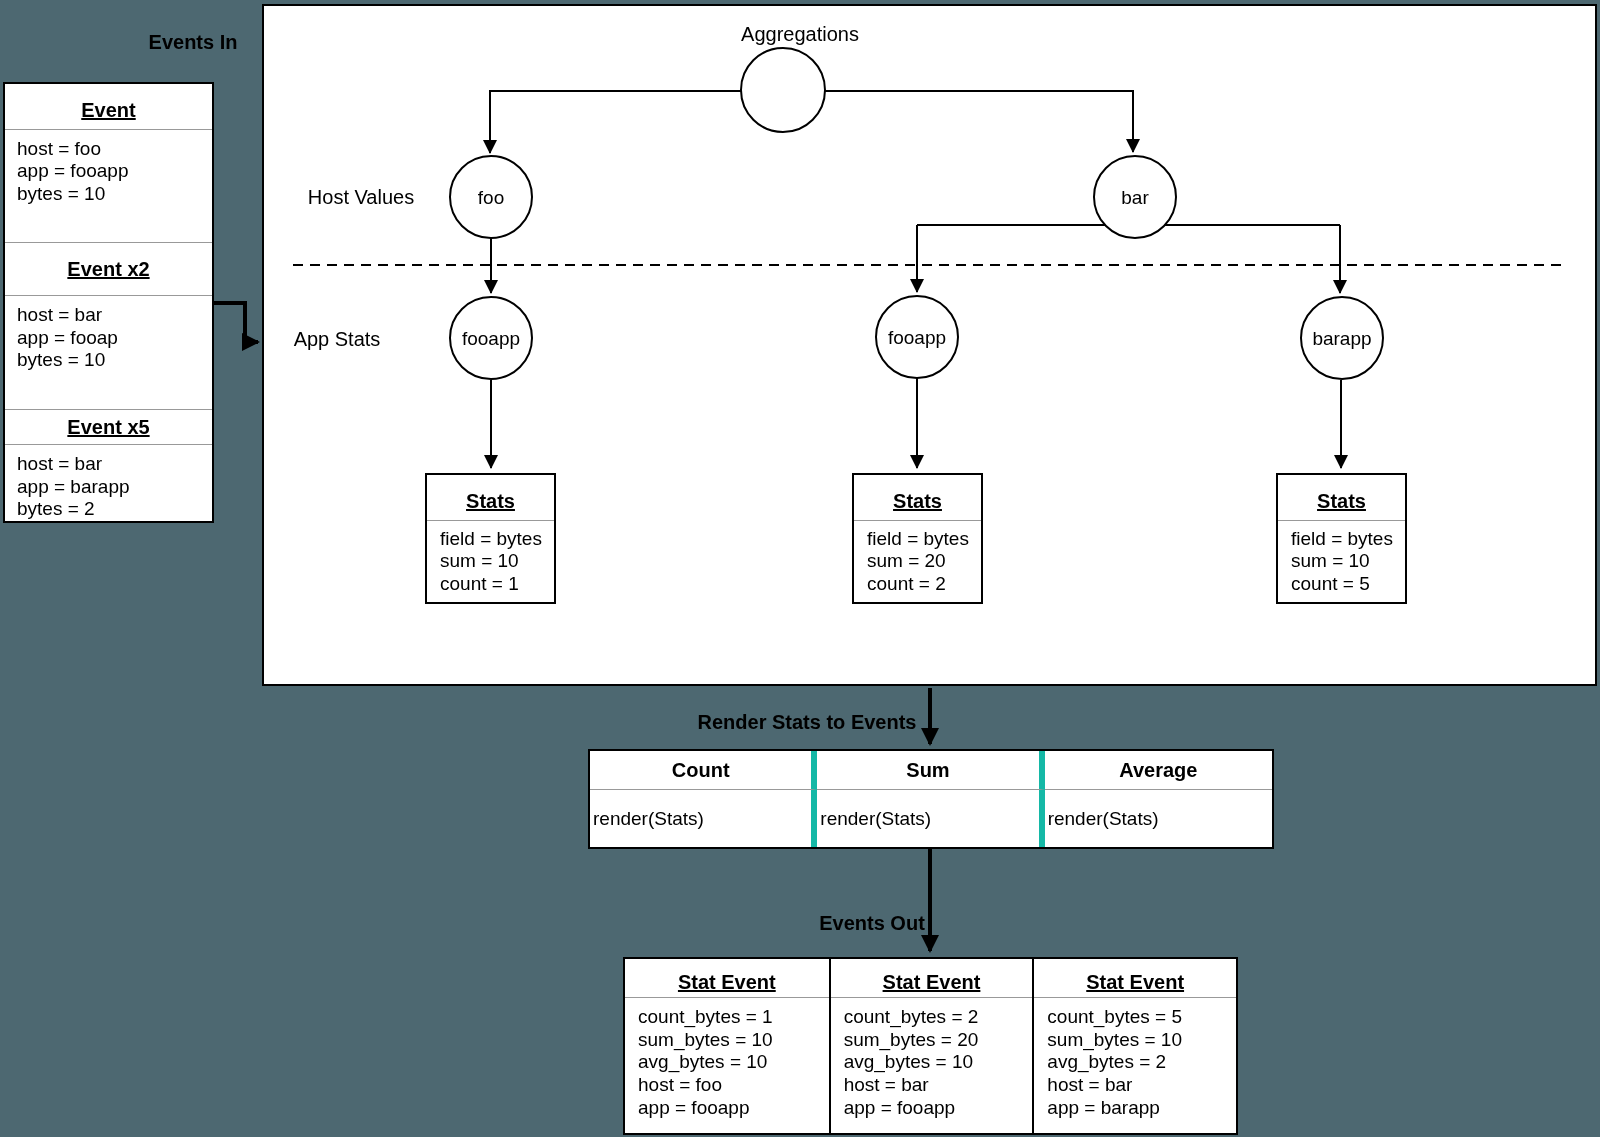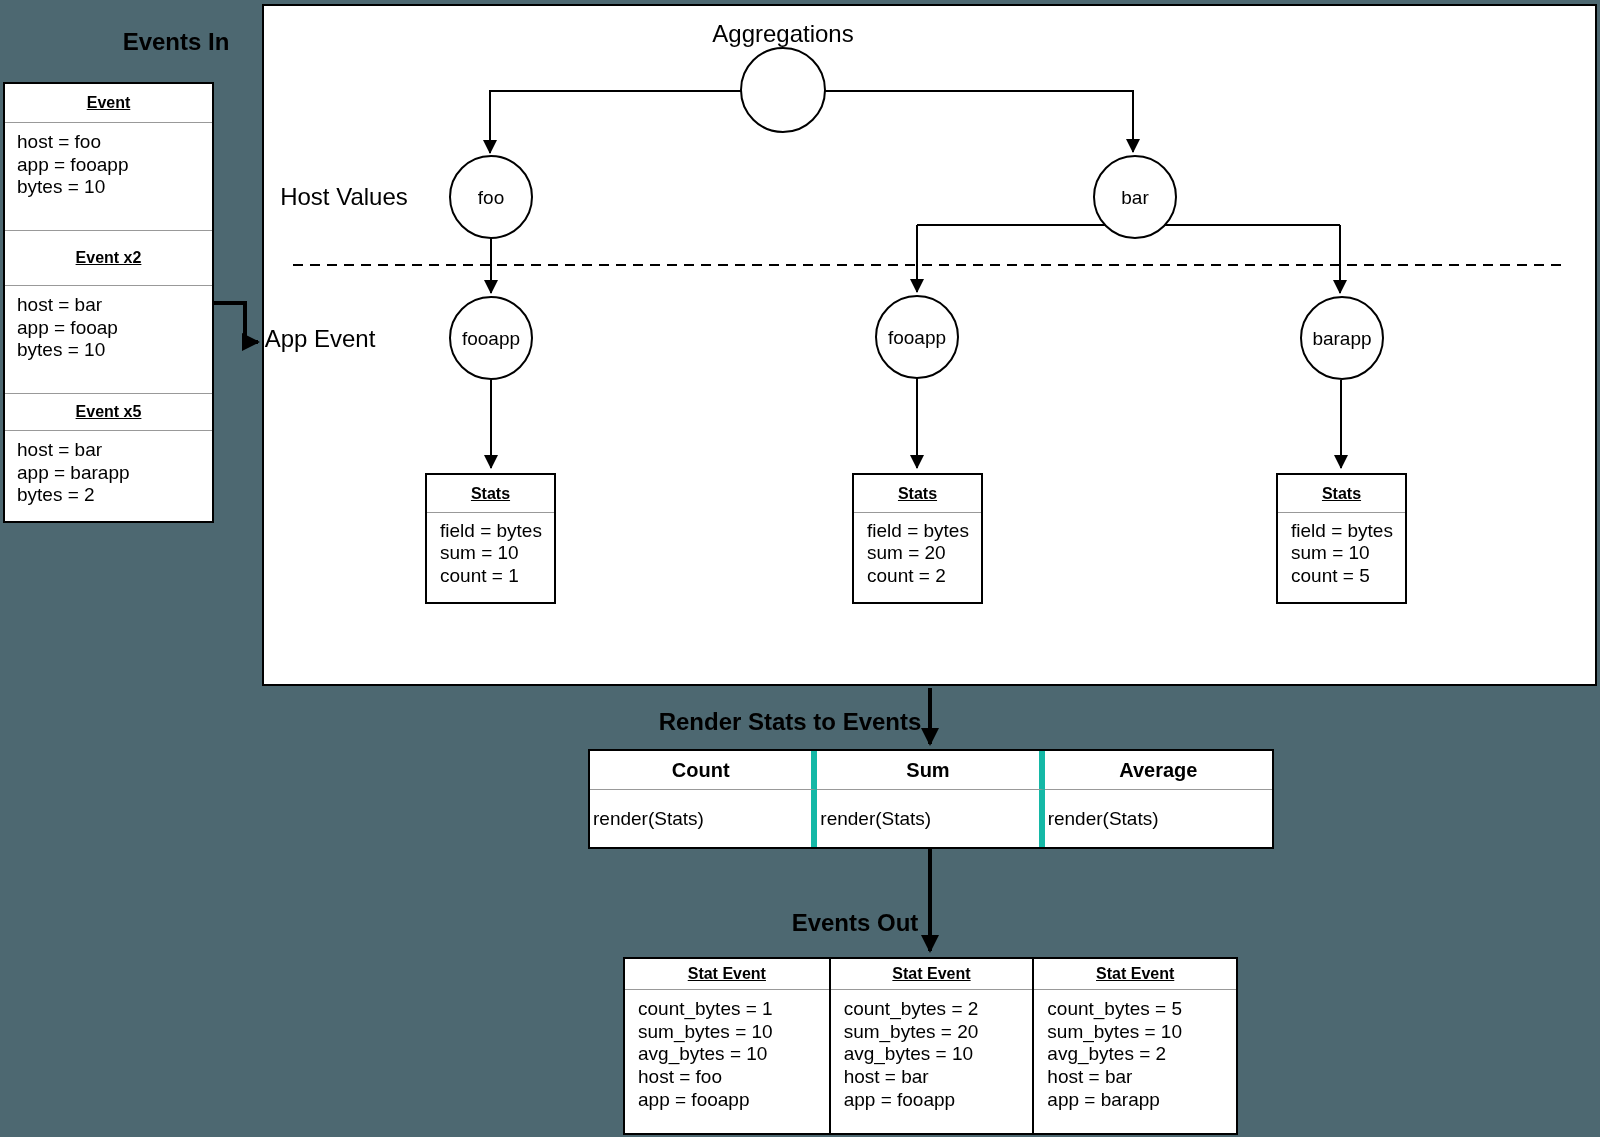--- a/index.html
+++ b/index.html
@@ -7,27 +7,28 @@
     position:relative; width:1600px; height:1137px;
     background:#4D6871; overflow:hidden;
     font-family:"Liberation Sans", sans-serif; color:#000;
   }
   .panel {
     position:absolute; background:#fff; border:2px solid #000;
     box-sizing:border-box; z-index:1;
   }
   .lbl {
     position:absolute; transform:translate(-50%,-50%);
-    white-space:nowrap; font-size:24px; z-index:3;
+    white-space:nowrap; font-size:20px; z-index:3;margin-left:17px;
   }
   .lbl.bold { font-weight:bold; }
   .hdr {
     display:flex; align-items:center; justify-content:center;
-    font-weight:bold; font-size:16px; text-decoration:underline;
+    font-weight:bold; font-size:20px; text-decoration:underline;
     box-sizing:border-box;
+    margin-top:8px;
   }
   .hdr.sepb { border-bottom:1px solid #999; }
   .hdr.sept { border-top:1px solid #999; }
   .bodytxt { font-size:19px; line-height:22.5px; padding:8px 6px 0 12px; box-sizing:border-box; }
   .bodytxt div { white-space:nowrap; }
 
   
   .events-in { left:3px; top:82px; width:211px; height:441px; display:flex; flex-direction:column; }
   .events-in .h1 { height:39px; }
   .events-in .b1 { height:107px; }
@@ -164,21 +165,21 @@
         <div>avg_bytes = 2</div>
         <div>host = bar</div>
         <div>app = barapp</div>
       </div>
     </div>
   </div>
 
   <div class="lbl bold" style="left:176px; top:42px;">Events In</div>
   <div class="lbl" style="left:783px; top:34px;">Aggregations</div>
   <div class="lbl" style="left:344px; top:197px;">Host Values</div>
-  <div class="lbl" style="left:320px; top:339px;">App Event</div>
+  <div class="lbl" style="left:320px; top:339px;">App Stats</div>
   <div class="lbl bold" style="left:790px; top:722px;">Render Stats to Events</div>
   <div class="lbl bold" style="left:855px; top:923px;">Events Out</div>
 
   <svg class="overlay" width="1600" height="1137" viewBox="0 0 1600 1137">
     <defs>
       <marker id="arr" markerUnits="userSpaceOnUse" markerWidth="16" markerHeight="15" refX="13" refY="7" orient="auto">
         <path d="M0,0 L14,7 L0,14 Z" fill="#000"></path>
       </marker>
       <marker id="arrT" markerUnits="userSpaceOnUse" markerWidth="20" markerHeight="19" refX="16" refY="9" orient="auto">
         <path d="M0,0 L18,9 L0,18 Z" fill="#000"></path>

